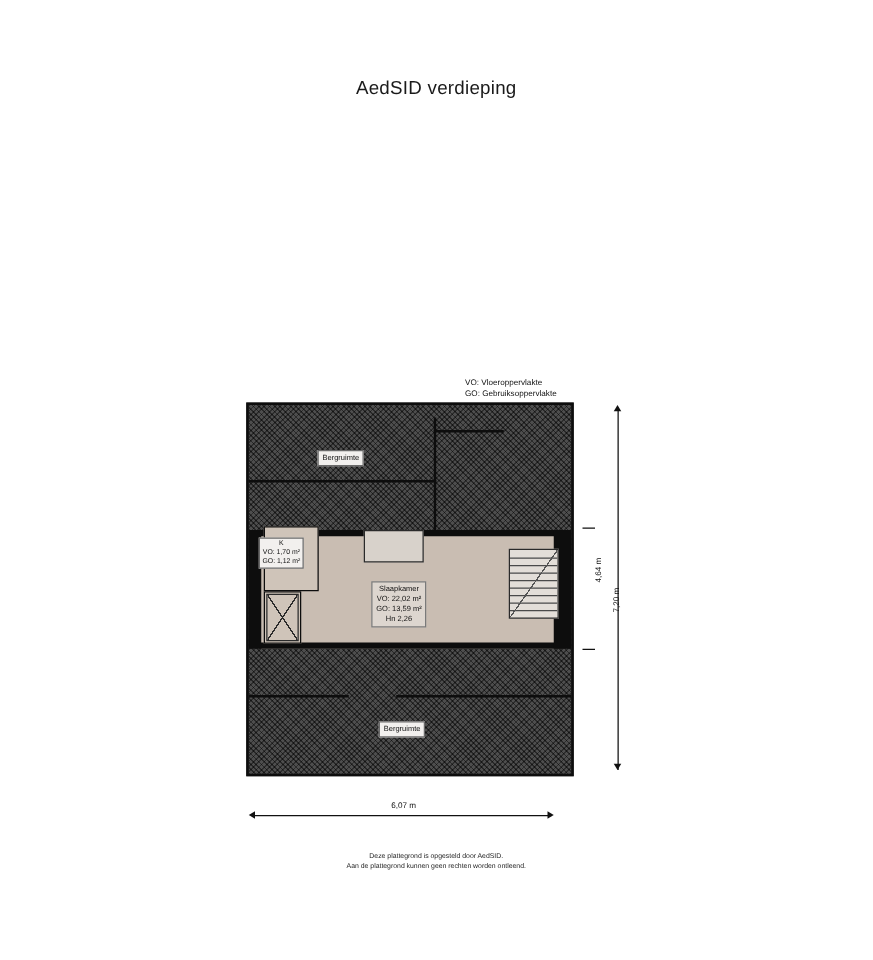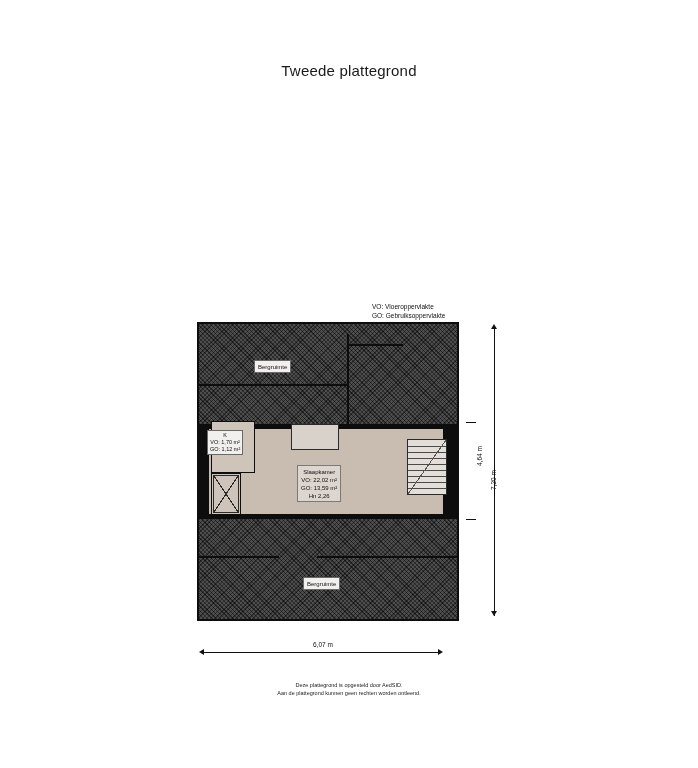--- a/index.html
+++ b/index.html
@@ -246,21 +246,21 @@
     width: 698px;
     text-align: center;
     font-size: 5.5px;
     line-height: 8px;
     color: #222;
   }
 </style>
 </head>
 <body>
 
-<div id="page-title">Tweede plattegrond</div>
+<div id="page-title">AedSID verdieping</div>
 
 <div id="legend">
   <div>VO: Vloeroppervlakte</div>
   <div>GO: Gebruiksoppervlakte</div>
 </div>
 
 <div id="plan">
 
   <div class="wline" style="left:0px; top:60px; width:150px; height:2px;"></div>
   <div class="wline" style="left:148px; top:10px; width:2px; height:90px;"></div>

